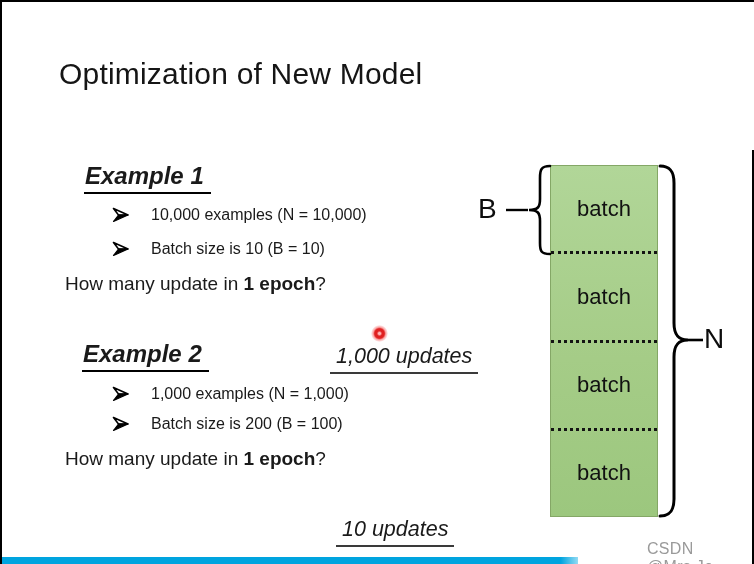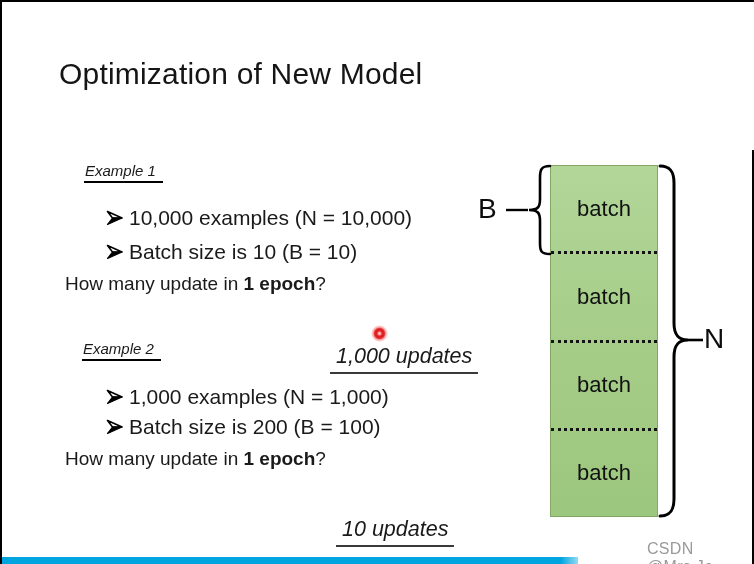--- a/index.html
+++ b/index.html
@@ -4,24 +4,24 @@
 <style>
   html,body{margin:0;padding:0;background:#ffffff;}
   .slide{
     position:relative;width:754px;height:564px;background:#ffffff;
     font-family:"Liberation Sans","DejaVu Sans",sans-serif;color:#1a1a1a;
     overflow:hidden;box-sizing:border-box;
     border-top:2px solid #000;border-left:2px solid #000;
   }
   .right-edge{position:absolute;right:0;top:148px;width:2px;height:416px;background:#000;}
   .title{position:absolute;left:57px;top:55px;font-size:30px;font-weight:300;color:#151515;letter-spacing:.2px;white-space:nowrap;}
-  .ex-heading{position:absolute;font-size:15px;font-weight:normal;font-style:italic;border-bottom:2px solid #000;padding:0 7px 2px 1px;white-space:nowrap;}
+  .ex-heading{position:absolute;font-size:24px;font-weight:bold;font-style:italic;border-bottom:2px solid #000;padding:0 7px 2px 1px;white-space:nowrap;}
   .ex1-heading{left:82px;top:160px;}
   .ex2-heading{left:80px;top:338px;}
-  .bullet{position:absolute;left:104px;display:flex;align-items:center;gap:5px;font-size:21px;white-space:nowrap;}
+  .bullet{position:absolute;left:110px;display:flex;align-items:center;gap:21px;font-size:16px;white-space:nowrap;}
   .bullet .glyph{flex:0 0 auto;display:inline-flex;}
   .b1a{top:204px;} .b1b{top:238px;} .b2a{top:383px;} .b2b{top:413px;}
   .question{position:absolute;left:63px;font-size:19px;white-space:nowrap;}
   .q1{top:271px;} .q2{top:446px;}
   .answer{position:absolute;font-size:21.5px;font-style:italic;border-bottom:2px solid #3a3a3a;padding:0 6px 3px 6px;white-space:nowrap;margin-top:40px;}
   .a1{left:328px;top:302px;}
   .a2{left:334px;top:475px;}
   .laser-dot{
     position:absolute;left:369px;top:323px;width:17px;height:17px;border-radius:50%;
     background:radial-gradient(circle,#ffb3b3 0 9%,#e02020 22% 40%,rgba(245,90,90,.55) 52%,rgba(255,150,150,0) 72%);

